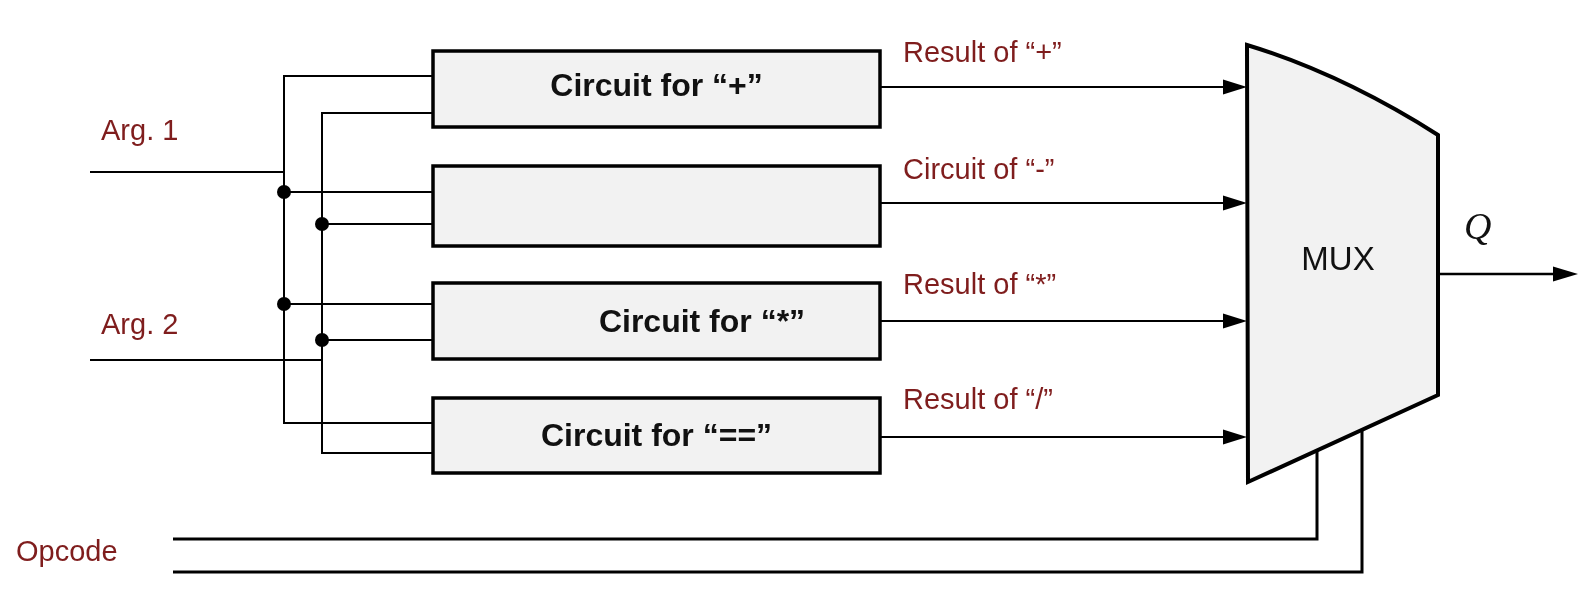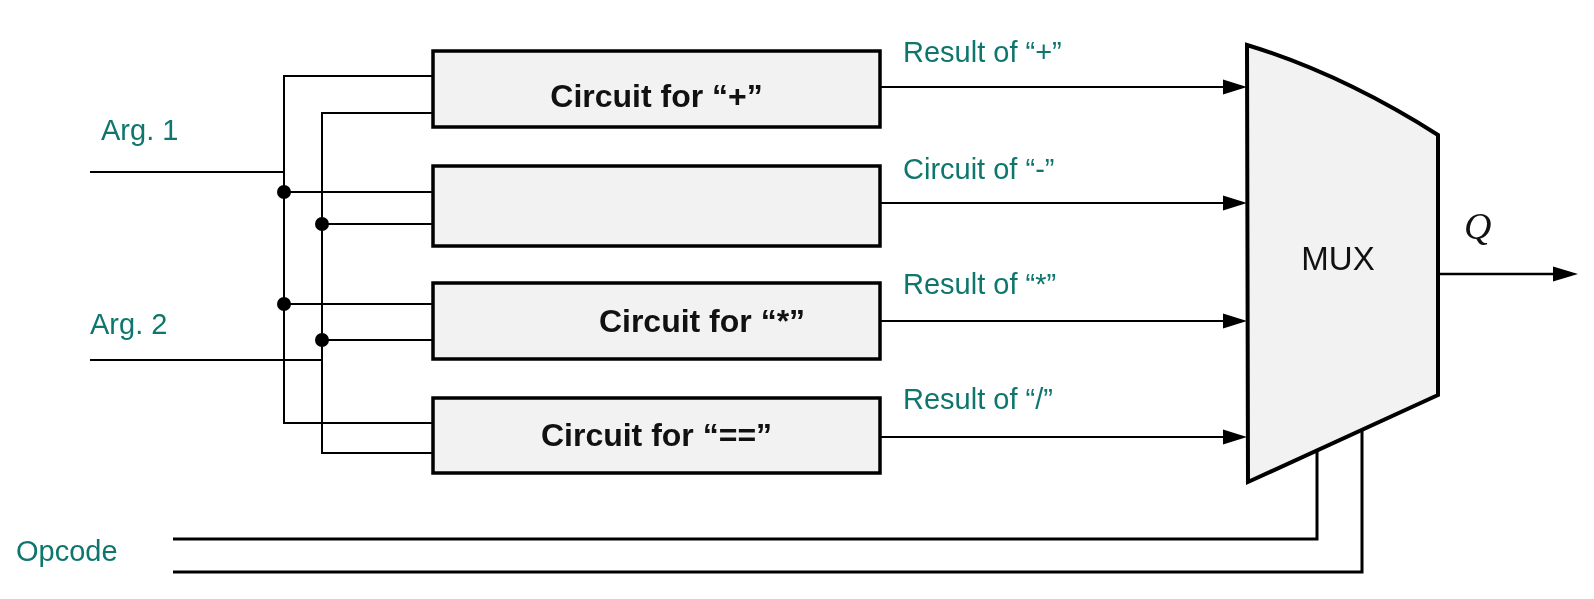--- a/index.html
+++ b/index.html
@@ -15,21 +15,21 @@
     overflow: hidden;
     font-family: "Liberation Sans", sans-serif;
   }
   #wiring {
     position: absolute;
     left: 0;
     top: 0;
   }
   .lbl {
     position: absolute;
-    color: #0f766e;
+    color: #7f1d1d;
     font-size: 29px;
     line-height: 36px;
     white-space: nowrap;
   }
   .box-label {
     position: absolute;
     display: flex;
     align-items: center;
     justify-content: center;
     font-weight: bold;
@@ -108,25 +108,25 @@
     <path d="M 173 572 L 1362 572 L 1362 430" stroke="#000" stroke-width="3" fill="none"></path>
 
     <g>
       <path d="M 1438 274 L 1560 274" stroke="#000" stroke-width="2.5" fill="none"></path>
       <polygon points="1578,274 1553,266.5 1553,281.5" fill="#000"></polygon>
     </g>
   </svg>
 
   <div class="lbl" style="left:101px; top:112px;">Arg. 1</div>
 
-  <div class="lbl" style="left:90px; top:306px;">Arg. 2</div>
+  <div class="lbl" style="left:101px; top:306px;">Arg. 2</div>
 
   <div class="lbl" style="left:16px; top:533px;">Opcode</div>
 
-  <div class="box-label" style="left:433px; top:62px; width:447px; height:68px;border-radius:32px;">Circuit for “+”</div>
+  <div class="box-label" style="left:433px; top:51px; width:447px; height:68px;border-radius:32px;">Circuit for “+”</div>
 
 
   <div class="box-label" style="left:433px; top:283px; width:538px; height:76px;">Circuit for “*”</div>
 
   <div class="box-label" style="left:433px; top:398px; width:447px; height:75px;">Circuit for “==”</div>
 
   <div class="lbl" style="left:903px; top:34px;">Result of “+”</div>
 
   <div class="lbl" style="left:903px; top:151px;">Circuit of “-”</div>
 

